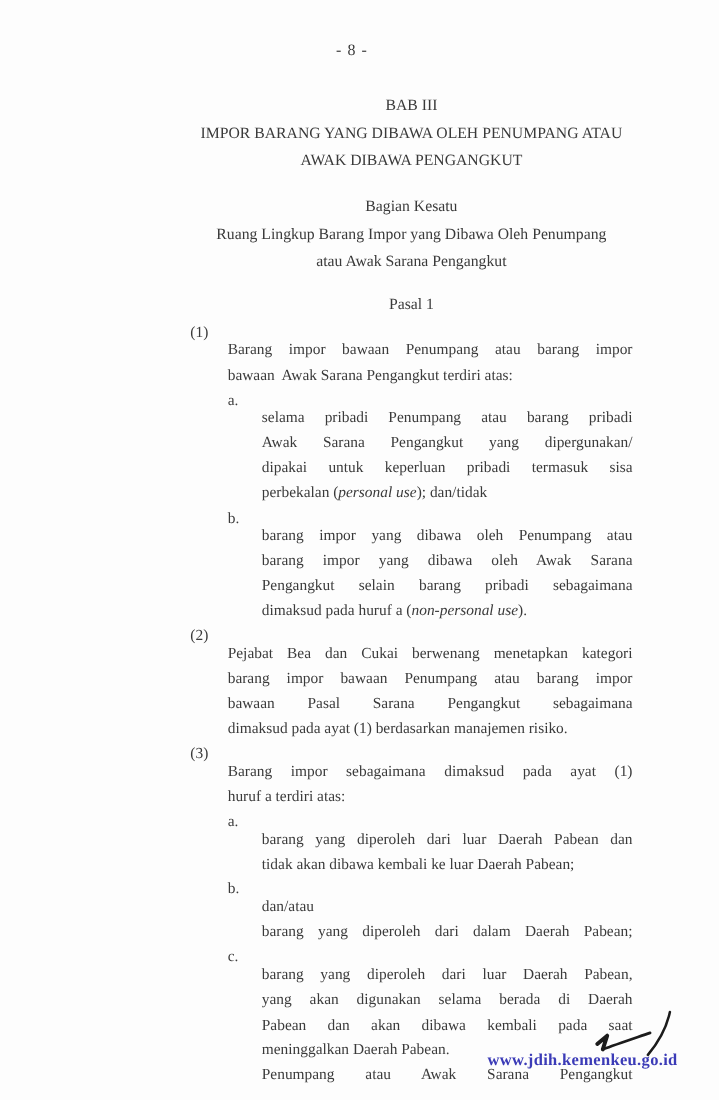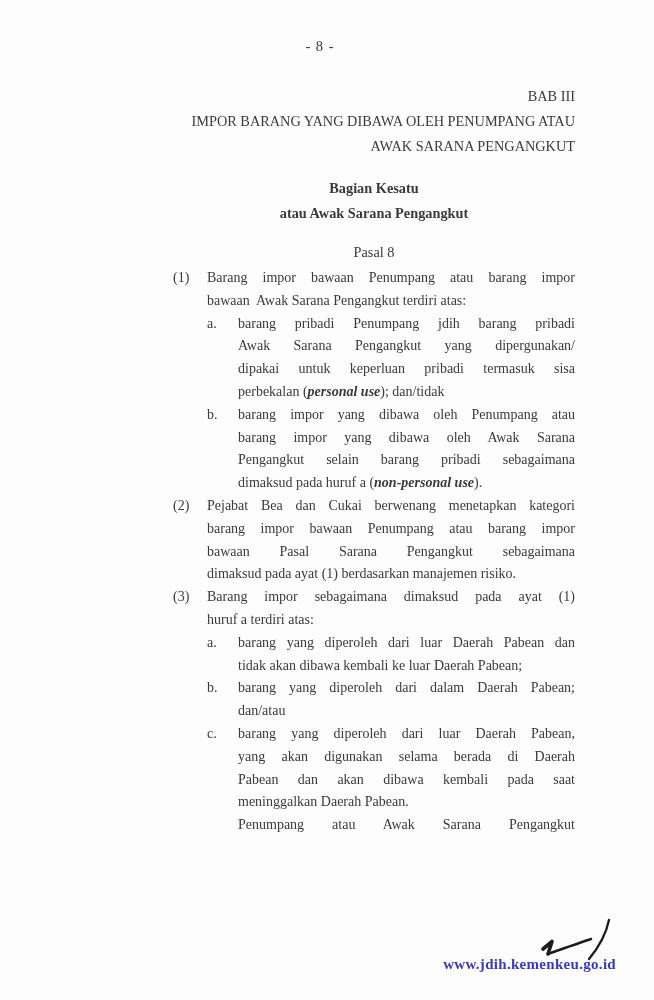--- a/index.html
+++ b/index.html
@@ -18,35 +18,35 @@
     text-align:center;
     font-size:14.5px;line-height:23px;
     letter-spacing:1px;
   }
   .content{
     position:absolute;
     left:173px;top:58px;
     width:402px;
   }
   .h{ text-align:center; font-size:14.3px; line-height:25px; }
-  .h-chapter{ margin-top:26px;text-align:right; }
-  .h-section{ margin-top:17px;font-weight:bold; }
+  .h-chapter{ margin-top:26px; }
+  .h-section{ margin-top:17px; }
   .h-article{ margin-top:15px; line-height:23px; }
   .body-list{
     margin-top:3px;
     font-size:14px;
     line-height:22.8px;
   }
   .row{ display:flex; }
   .row > .marker{ flex:none; width:34px; }
   .row.sub > .marker{ width:31px; }
-  .row > .tcol{ flex:1; min-width:0; }
+  .row > .tcol{ flex:1; min-width:0;margin-top:16px; }
   .line{ text-align:justify; text-align-last:justify; }
   .line.last{ text-align:right; text-align-last:left; white-space:pre-wrap; }
-  .line i{ font-style:italic;font-weight:bold; }
+  .line i{ font-style:italic; }
   .footer-url{
     position:absolute;
     top:956px; right:38px;
     font-size:15px;
     color:var(--link,#3b3bb7);
     letter-spacing:.3px;
     font-weight:bold;
   }
   .scribble{
     position:absolute;
@@ -60,42 +60,43 @@
 
 <div class="page" style="--ink: #3a3a3a; --link: #3b3bb7; --paper: #fdfdfd;">
 
   <div class="pageno">- 8 -</div>
 
   <div class="content">
 
     <div class="h h-chapter">
       <div>BAB III</div>
       <div>IMPOR BARANG YANG DIBAWA OLEH PENUMPANG ATAU</div>
-      <div>AWAK SARANA PENGANGKUT</div>
+      <div>AWAK DIBAWA PENGANGKUT</div>
     </div>
 
     <div class="h h-section">
       <div>Bagian Kesatu</div>
+      <div>Ruang Lingkup Barang Impor yang Dibawa Oleh Penumpang</div>
       <div>atau Awak Sarana Pengangkut</div>
     </div>
 
     <div class="h h-article">
-      <div>Pasal 8</div>
+      <div>Pasal 1</div>
     </div>
 
     <div class="body-list" id="body-list">
         <div class="row">
           <div class="marker">(1)</div>
           <div class="tcol">
             <div class="line"><span>Barang impor bawaan Penumpang atau barang impor</span></div>
             <div class="line last"><span>bawaan  Awak Sarana Pengangkut terdiri atas:</span></div>
             <div class="row sub">
               <div class="marker">a.</div>
               <div class="tcol">
-                <div class="line"><span>barang pribadi Penumpang jdih barang pribadi</span></div>
+                <div class="line"><span>selama pribadi Penumpang atau barang pribadi</span></div>
                 <div class="line"><span>Awak Sarana Pengangkut yang dipergunakan/</span></div>
                 <div class="line"><span>dipakai untuk keperluan pribadi termasuk sisa</span></div>
                 <div class="line last"><span>perbekalan (</span><i>personal use</i><span>); dan/tidak</span></div>
               </div>
             </div>
             <div class="row sub">
               <div class="marker">b.</div>
               <div class="tcol">
                 <div class="line"><span>barang impor yang dibawa oleh Penumpang atau</span></div>
                 <div class="line"><span>barang impor yang dibawa oleh Awak Sarana</span></div>
@@ -122,22 +123,22 @@
             <div class="row sub">
               <div class="marker">a.</div>
               <div class="tcol">
                 <div class="line"><span>barang yang diperoleh dari luar Daerah Pabean dan</span></div>
                 <div class="line last"><span>tidak akan dibawa kembali ke luar Daerah Pabean;</span></div>
               </div>
             </div>
             <div class="row sub">
               <div class="marker">b.</div>
               <div class="tcol">
+                <div class="line last"><span>dan/atau</span></div>
                 <div class="line"><span>barang yang diperoleh dari dalam Daerah Pabean;</span></div>
-                <div class="line last"><span>dan/atau</span></div>
               </div>
             </div>
             <div class="row sub">
               <div class="marker">c.</div>
               <div class="tcol">
                 <div class="line"><span>barang yang diperoleh dari luar Daerah Pabean,</span></div>
                 <div class="line"><span>yang akan digunakan selama berada di Daerah</span></div>
                 <div class="line"><span>Pabean dan akan dibawa kembali pada saat</span></div>
                 <div class="line last"><span>meninggalkan Daerah Pabean.</span></div>
                 <div class="line"><span>Penumpang atau Awak Sarana Pengangkut</span></div>

